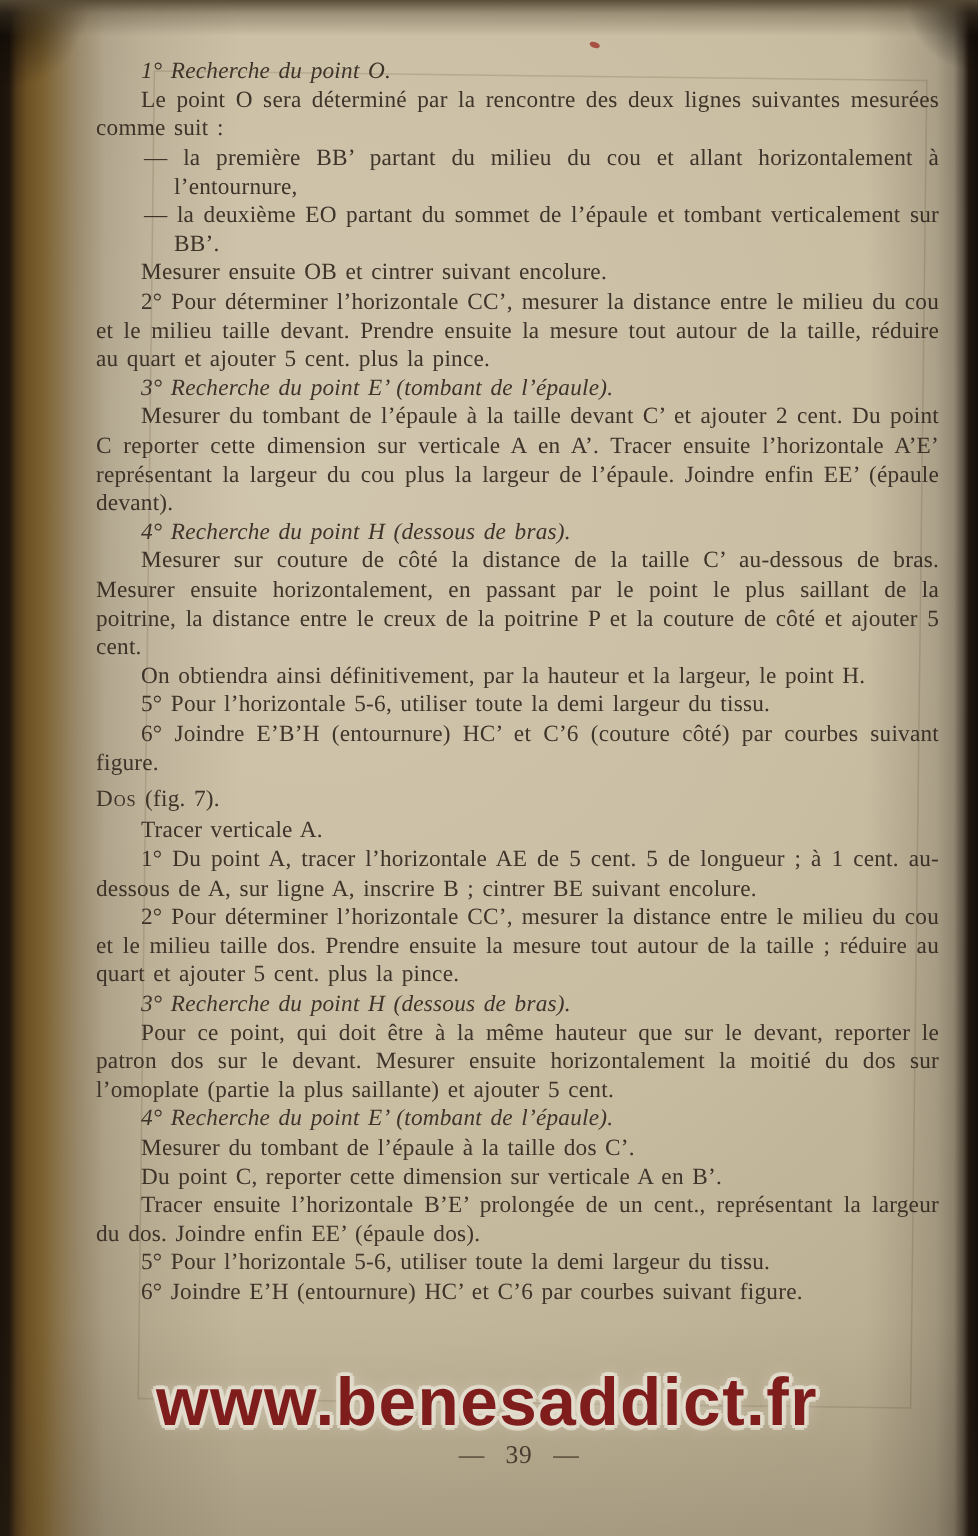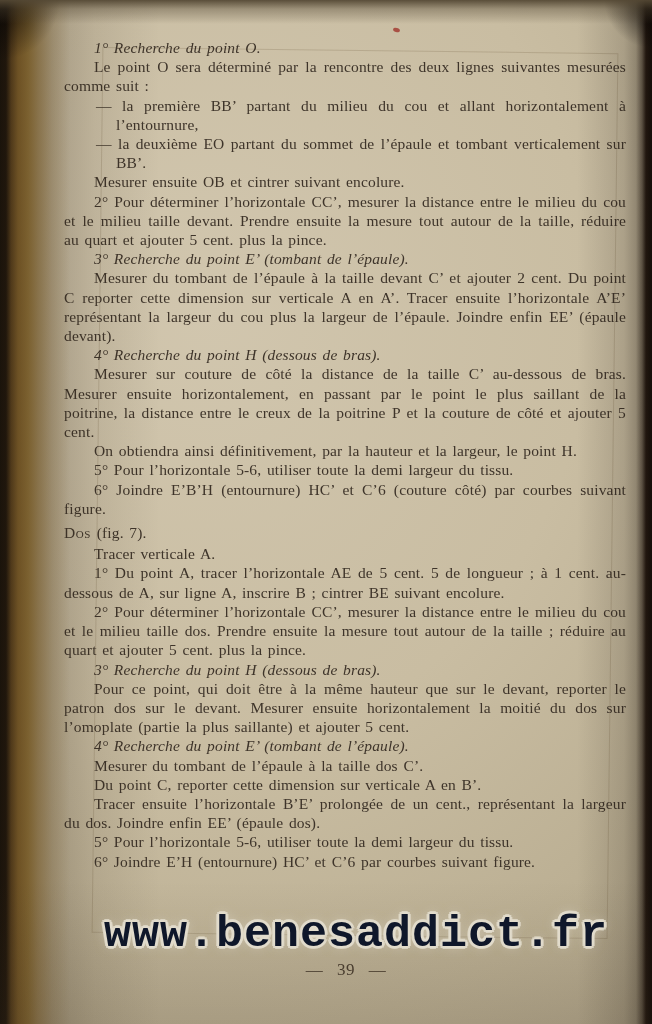--- a/index.html
+++ b/index.html
@@ -67,26 +67,26 @@
   .para.section .t { font-variant: small-caps; letter-spacing: 0.6px; }
   .para.section .sfx { font-variant: normal; }
   .page-number {
     position: absolute; left: 40px; right: 0; top: 960px;
     text-align: center;
     color: #4a3e30; font-size: 17px; word-spacing: 9px; letter-spacing: 0.5px;
   }
   
   .watermark {
     position: absolute; left: 104px; top: 909px; z-index: 5;
-    font-family: Liberation Mono, monospace;
+    font-family: Liberation Sans, sans-serif;
     font-weight: bold;
     font-size: 45px;
     letter-spacing: 1px;
     white-space: nowrap;
-    color: #0f172a;
+    color: #7f1d1d;
     text-shadow:
       2px 2px 0 rgba(226,220,204,0.85),
       -2px -2px 0 rgba(226,220,204,0.85),
       2px -2px 0 rgba(226,220,204,0.85),
       -2px 2px 0 rgba(226,220,204,0.85),
       0 3px 0 rgba(226,220,204,0.8),
       0 -3px 0 rgba(226,220,204,0.8),
       3px 0 0 rgba(226,220,204,0.8),
       -3px 0 0 rgba(226,220,204,0.8),
       0 0 12px rgba(240,235,222,0.55);

